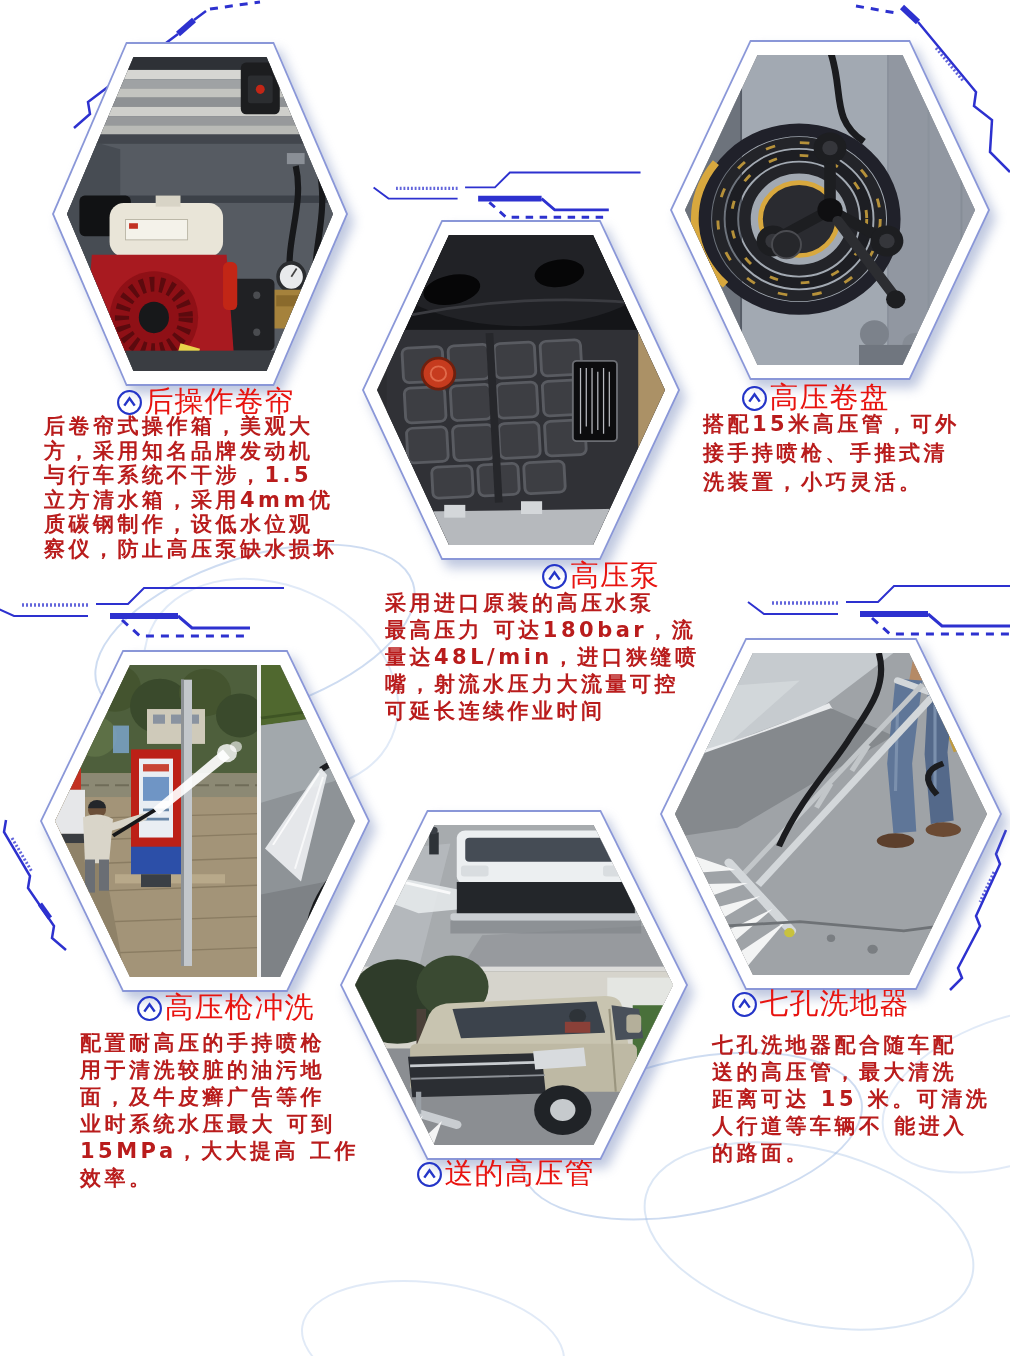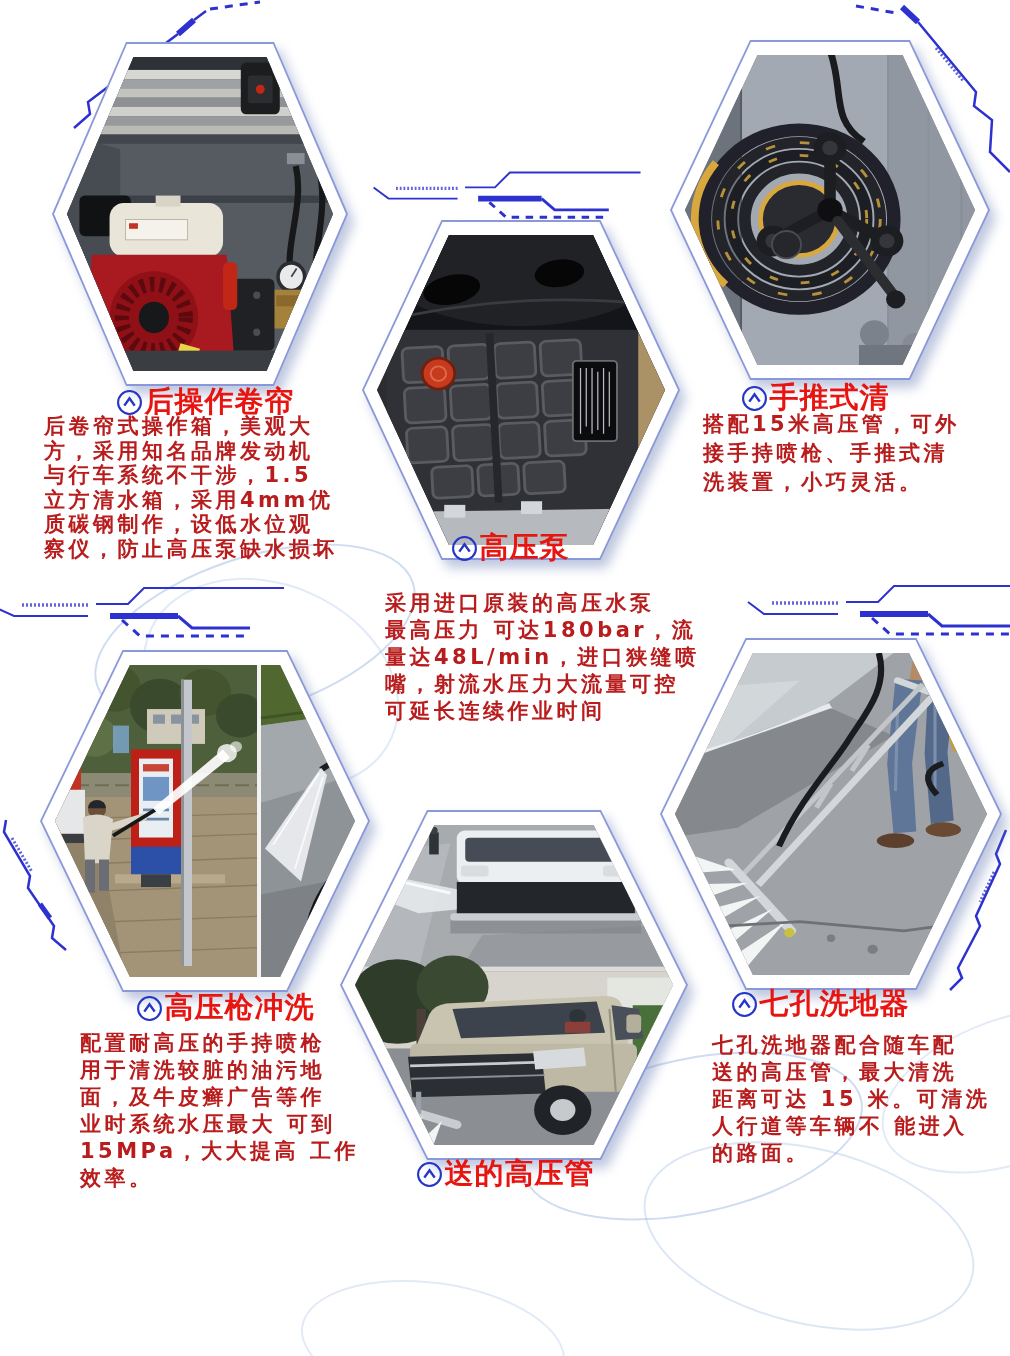--- a/index.html
+++ b/index.html
@@ -7,21 +7,21 @@
         font-family:"DejaVu Sans","Liberation Sans",sans-serif;}
   
   .hexwrap{position:absolute;filter:drop-shadow(6px 8px 6px rgba(110,130,185,.45));}
   .hex,.hex-white,.hex-photo{clip-path:polygon(25% 0,75% 0,100% 50%,75% 100%,25% 100%,0 50%);}
   .hex{position:absolute;inset:0;background:#8a97d8;}
   .hex-white{position:absolute;inset:2px;background:#ffffff;}
   .hex-photo{position:absolute;inset:13px;background:#777;overflow:hidden;}
   .hex-photo svg{display:block;width:100%;height:100%;}
   
   .caption-title{position:absolute;display:flex;align-items:center;justify-content:center;gap:2px;
-        color:#e81410;font-size:29px;font-weight:700;letter-spacing:1px;white-space:nowrap;}
+        color:#e81410;font-size:29px;font-weight:400;letter-spacing:1px;white-space:nowrap;}
   .caption-title svg{flex:0 0 auto;}
   .desc{position:absolute;color:#b91c1c;font-size:21px;font-weight:700;line-height:24.6px;
         letter-spacing:3.5px;white-space:pre-line;}
   .desc.loose{line-height:29px;}
   .desc.mid{line-height:27px;}
   
   .circuit{position:absolute;}
   .circuit path,.circuit line{fill:none;stroke:#2d31cf;}
   .swirl{position:absolute;border:2px solid rgba(165,192,230,.55);border-radius:50%;}
   .glowdot{position:absolute;border-radius:50%;background:radial-gradient(circle,rgba(190,212,240,.9),rgba(190,212,240,0));}
@@ -423,39 +423,39 @@
       </svg>
     <span>后操作卷帘</span>
   </div>
   <div class="desc" style="left:44px;top:414px;width:322px;">后卷帘式操作箱，美观大
 方，采用知名品牌发动机
 与行车系统不干涉，1.5
 立方清水箱，采用4mm优
 质碳钢制作，设低水位观
 察仪，防止高压泵缺水损坏</div>
 
-  <div class="caption-title" style="left:360px;top:528px;width:300px;">
+  <div class="caption-title" style="left:360px;top:556px;width:300px;justify-content:flex-end;">
     <svg width="27" height="27" viewBox="0 0 26 26">
         <circle cx="13" cy="13" r="11" fill="none" stroke="#2435c8" stroke-width="2"></circle>
         <polyline points="8,16 13,9 18,16" fill="none" stroke="#2435c8" stroke-width="2.4"></polyline>
       </svg>
     <span>高压泵</span>
   </div>
   <div class="desc mid" style="left:385px;top:590px;width:330px;">采用进口原装的高压水泵
 最高压力 可达180bar，流
 量达48L/min，进口狭缝喷
 嘴，射流水压力大流量可控
 可延长连续作业时间</div>
 
   <div class="caption-title" style="left:665px;top:378px;width:300px;">
     <svg width="27" height="27" viewBox="0 0 26 26">
         <circle cx="13" cy="13" r="11" fill="none" stroke="#2435c8" stroke-width="2"></circle>
         <polyline points="8,16 13,9 18,16" fill="none" stroke="#2435c8" stroke-width="2.4"></polyline>
       </svg>
-    <span>手推式清</span>
+    <span>高压卷盘</span>
   </div>
   <div class="desc loose" style="left:703px;top:410px;width:295px;">搭配15米高压管，可外
 接手持喷枪、手推式清
 洗装置，小巧灵活。</div>
 
   <div class="caption-title" style="left:75px;top:988px;width:300px;">
     <svg width="27" height="27" viewBox="0 0 26 26">
         <circle cx="13" cy="13" r="11" fill="none" stroke="#2435c8" stroke-width="2"></circle>
         <polyline points="8,16 13,9 18,16" fill="none" stroke="#2435c8" stroke-width="2.4"></polyline>
       </svg>

